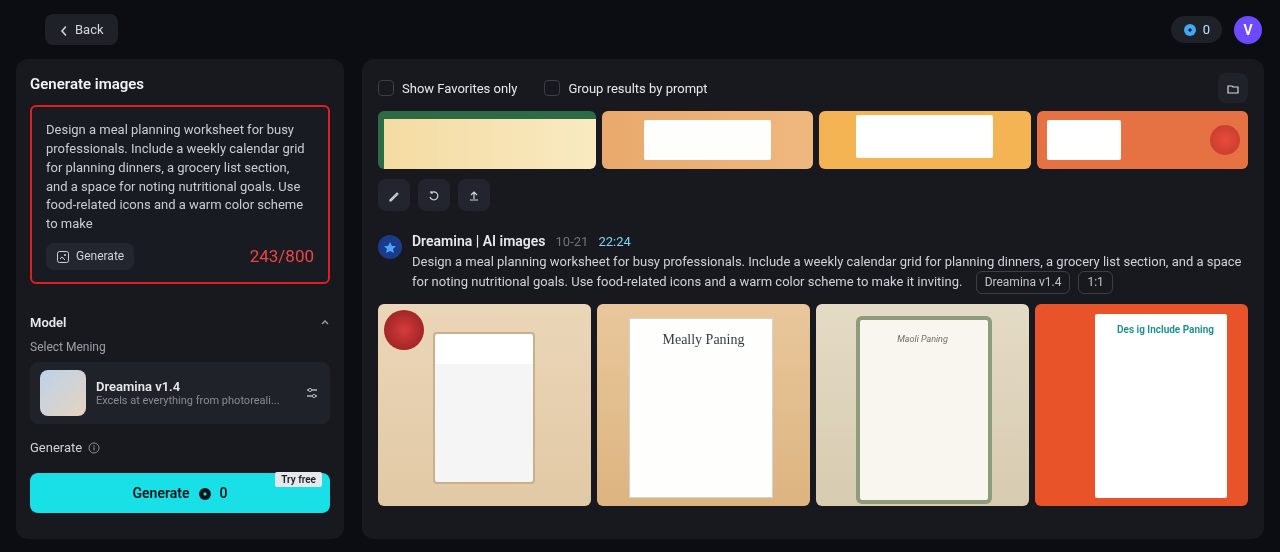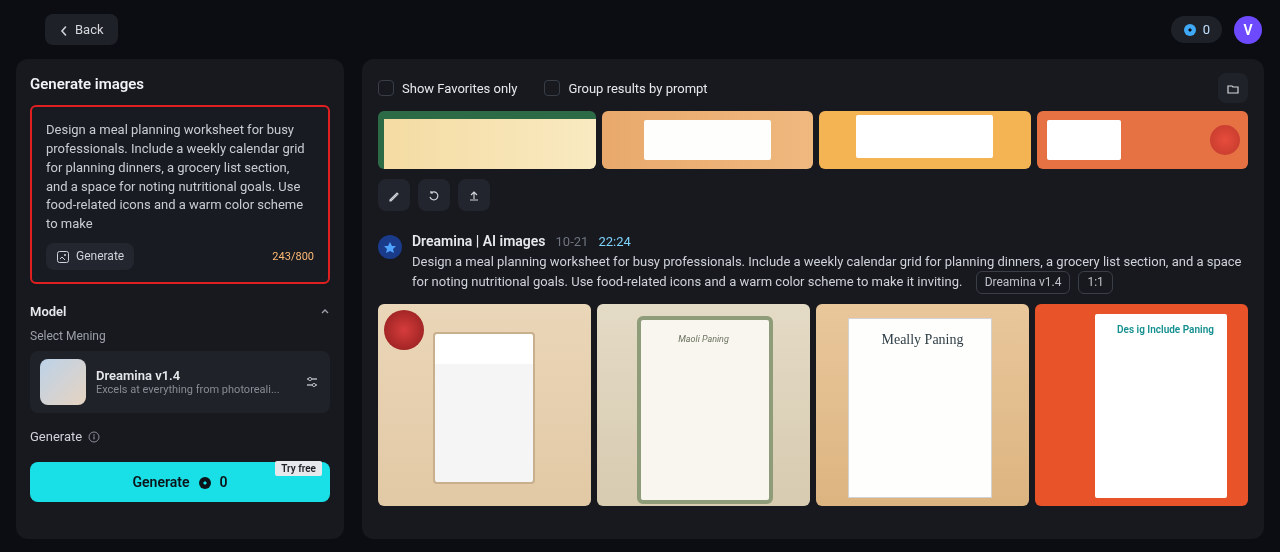--- a/index.html
+++ b/index.html
@@ -109,29 +109,29 @@
     align-items: center;
     gap: 6px;
     padding: 6px 10px;
     background: #23262e;
     border-radius: 8px;
     color: #cfd2d9;
     font-size: 12px;
     cursor: pointer;
   }
   .char-count {
-    color: #fdba74;
-    font-size: 11px;
+    color: #ef4444;
+    font-size: 17px;
   }
 
   .section-label {
     display: flex;
     align-items: center;
     justify-content: space-between;
-    margin-top: 20px;
+    margin-top: 31px;
     margin-bottom: 10px;
     color: #e6e8eb;
     font-size: 13px;
     font-weight: 600;
   }
   .sub-label {
     color: #9da0a8;
     font-size: 12px;
     margin-bottom: 8px;
   }
@@ -522,26 +522,26 @@
               <span class="tag">1:1</span>
             </span>
           </div>
         </div>
       </div>
 
       <div class="result-grid">
         <div class="gen-img g1">
           <span class="cap">Meal Man Paning</span>
         </div>
+        <div class="gen-img g2">
+          <span class="cap">Meally Paning</span>
+        </div>
         <div class="gen-img g3">
           <span class="cap">Maoli Paning</span>
         </div>
-        <div class="gen-img g2">
-          <span class="cap">Meally Paning</span>
-        </div>
         <div class="gen-img g4">
           <span class="cap">Des ig Include Paning</span>
         </div>
       </div>
     </div>
   </div>
 
 </div>
 
 </body></html>

